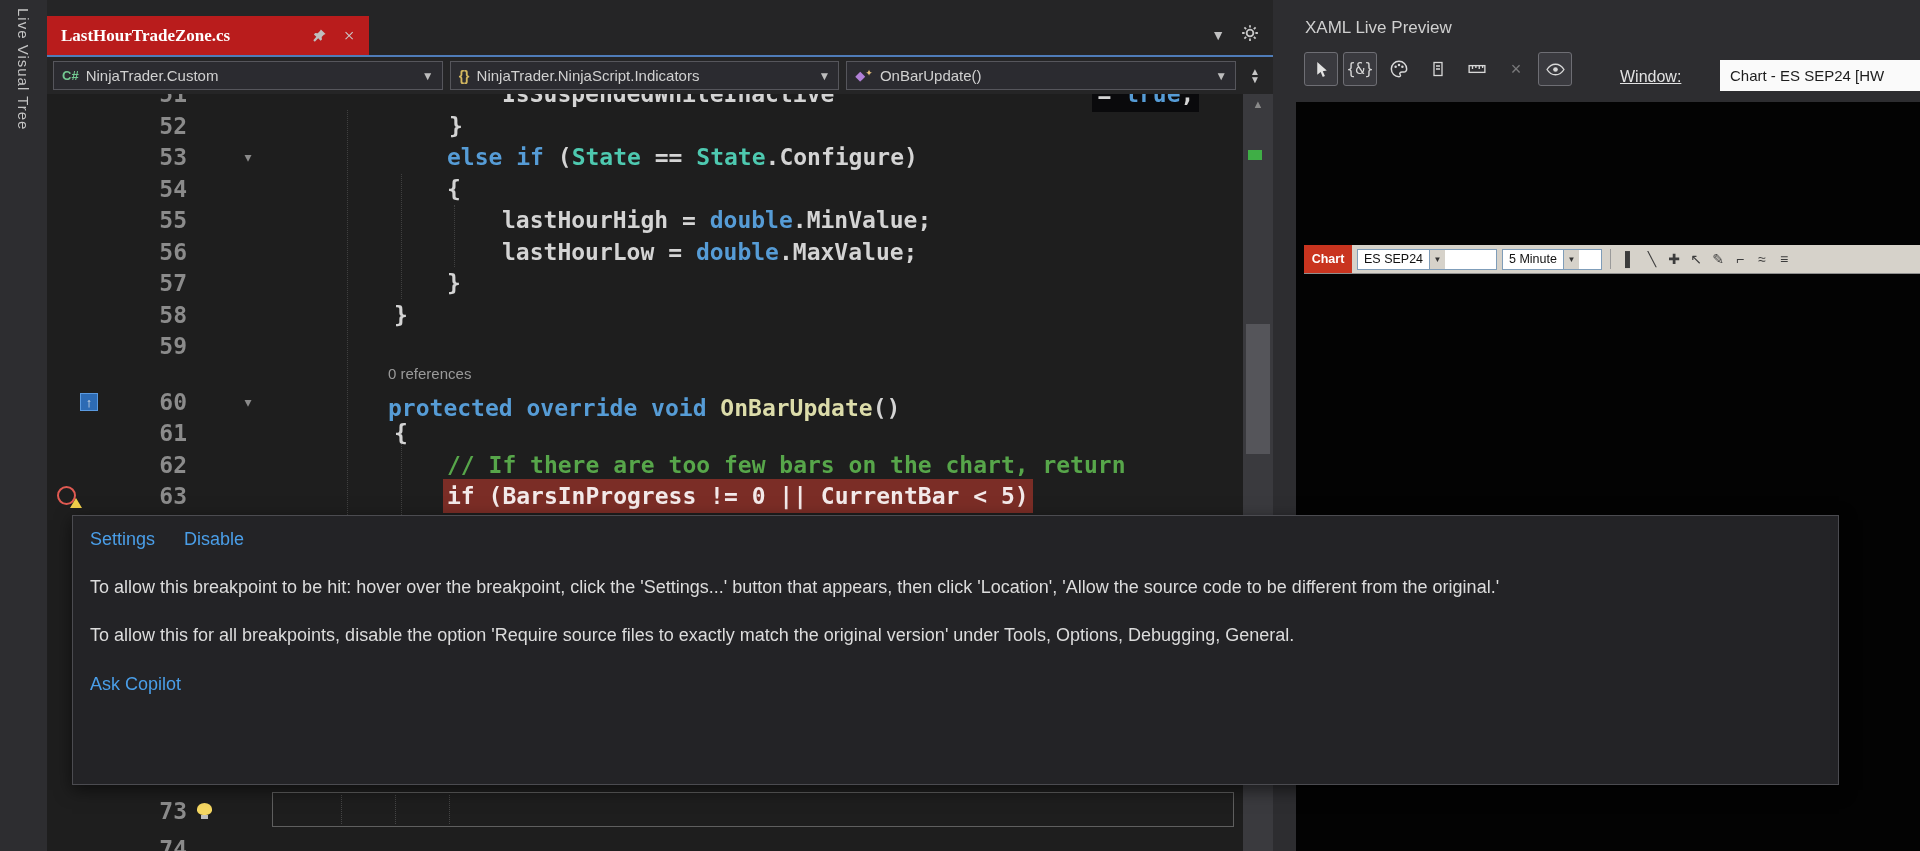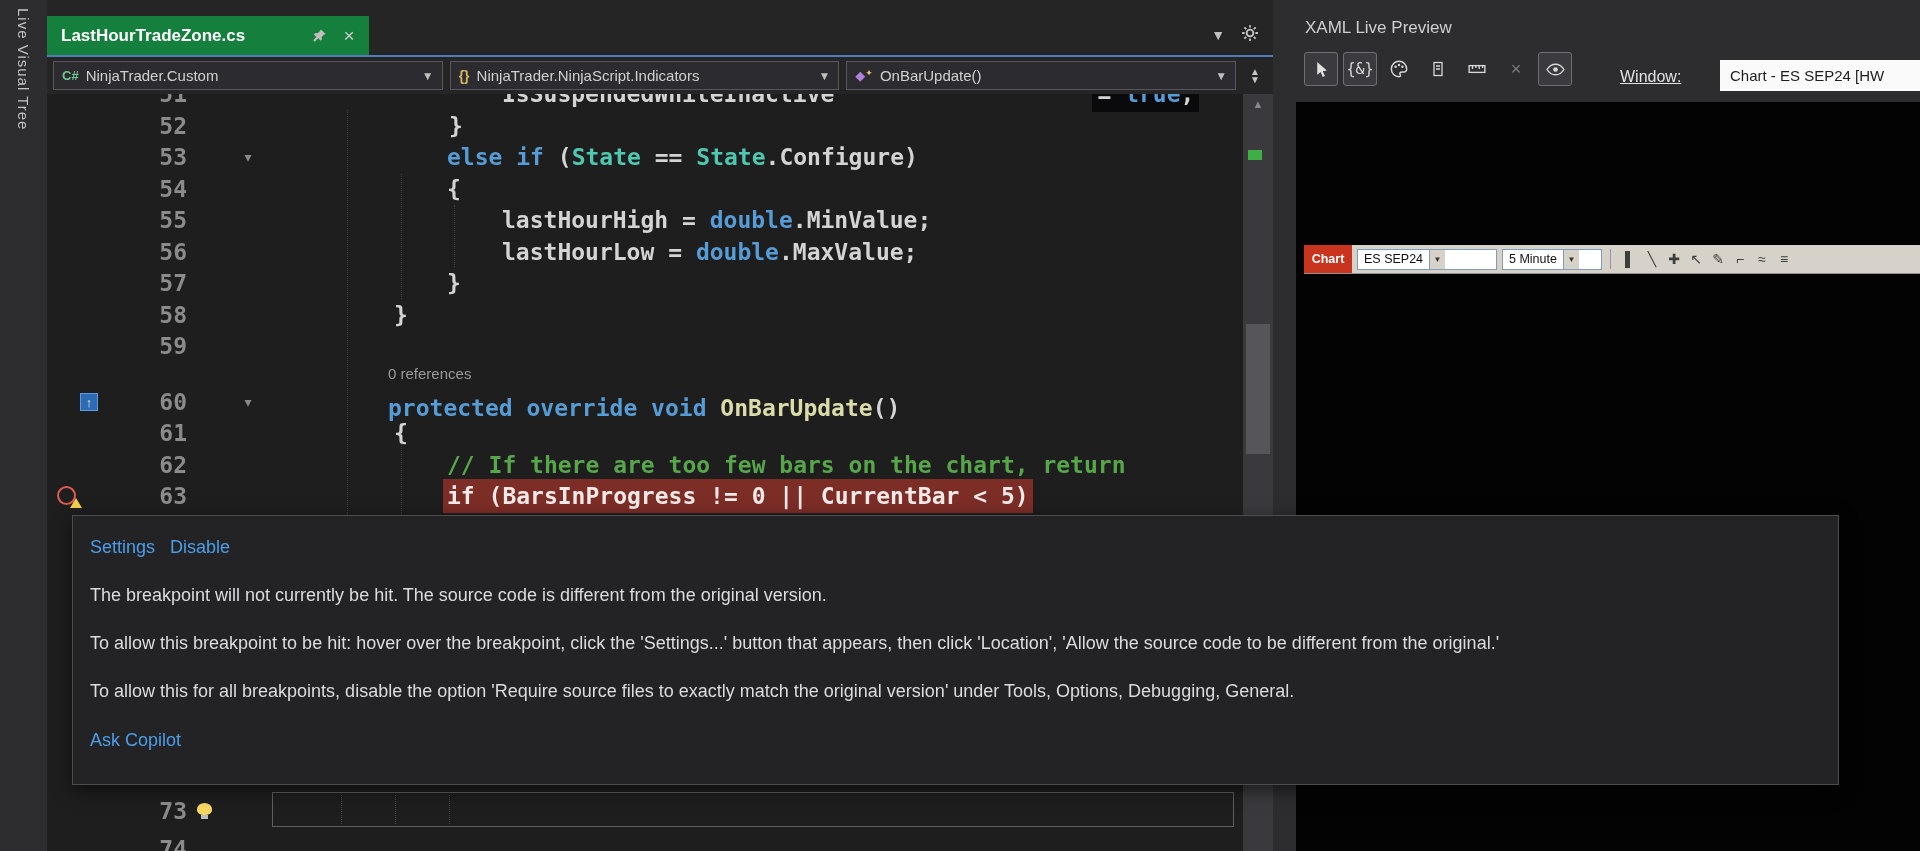--- a/index.html
+++ b/index.html
@@ -14,22 +14,22 @@
   
   #left-rail { position:absolute; left:0; top:0; width:47px; height:851px; background:#2d2d30; }
   #left-rail .vtext {
     position:absolute; top:8px; left:50%; transform:translateX(-50%);
     writing-mode:vertical-rl; font-size:15px; letter-spacing:1px; color:#c4c4c4; white-space:nowrap;
   }
 
   
   #tabstrip { position:absolute; left:47px; top:0; width:1226px; height:55px; background:#252526; }
   #doc-tab {
-    position:absolute; left:0; top:16px; height:39px; width:322px; background:#15803d;
-    display:flex; align-items:center; padding:0 10px 0 14px; gap:10px;
+    position:absolute; left:0; top:16px; height:39px; width:322px; background:#b91c1c;
+    display:flex; align-items:center; padding:0 10px 0 14px; gap:10px;font-family:Liberation Serif, serif;
   }
   #doc-tab .tab-label { font-size:17px; font-weight:bold; color:#ffffff; flex:1; white-space:nowrap; overflow:hidden; }
   #doc-tab .tab-ico { display:flex; align-items:center; justify-content:center; width:20px; height:20px; }
   #doc-tab .close-x { color:#cccccc; font-size:19px; line-height:19px; }
   .well-controls { position:absolute; top:24px; right:14px; display:flex; gap:16px; align-items:center; }
   .well-chevron { color:#c0c0c0; font-size:14px; }
 
   
   #navbar {
     position:absolute; left:47px; top:55px; width:1226px; height:39px;
@@ -88,21 +88,21 @@
   #v-scroll .sb-up { height:20px; text-align:center; color:#8a8a8a; font-size:11px; line-height:20px; }
   #v-scroll .mark-green { position:absolute; left:5px; top:56px; width:14px; height:10px; background:#3fae46; }
   #v-scroll .thumb { position:absolute; left:3px; top:230px; width:24px; height:130px; background:#55555a; }
 
   
   #bp-popup {
     position:absolute; left:72px; top:515px; width:1767px; height:270px;
     background:#232326; border:1px solid #4b4b50; box-shadow:0 5px 16px rgba(0,0,0,.55);
     z-index:60; padding:13px 17px; font-size:18px; color:#dcdcdc;
   }
-  #bp-popup .links { display:flex; gap:15px; margin-bottom:4px;margin-top:8px; }
+  #bp-popup .links { display:flex; gap:29px; margin-bottom:4px; }
   .lnk { color:#4a9ee8; cursor:pointer; }
   #bp-popup p { margin-top:26px; line-height:22px; white-space:nowrap; overflow:hidden; }
   #bp-popup .ask { margin-top:27px; }
   #bp-popup .trouble { margin-top:7px; }
 
   
   #xaml-panel { position:absolute; left:1296px; top:0; width:624px; height:851px; background:#2d2d30; }
   #xaml-title { position:absolute; left:9px; top:18px; font-size:17px; color:#cfcfcf; }
   #xaml-toolbar { position:absolute; left:8px; top:52px; display:flex; gap:5px; align-items:center; }
   .tbtn { width:34px; height:34px; display:flex; align-items:center; justify-content:center; border-radius:3px; color:#d8d8d8; }
@@ -269,21 +269,20 @@
     <div class="mark-green"></div>
     <div class="thumb"></div>
   </div>
 </div>
 
 <div id="bp-popup">
   <div class="links">
     <span class="lnk">Settings</span>
     <span class="lnk">Disable</span>
   </div>
-  <p>The breakpoint will not currently be hit. The source code is different from the original version.</p>
   <p>To allow this breakpoint to be hit: hover over the breakpoint, click the 'Settings...' button that appears, then click 'Location', 'Allow the source code to be different from the original.'</p>
   <p>To allow this for all breakpoints, disable the option 'Require source files to exactly match the original version' under Tools, Options, Debugging, General.</p>
   <p class="ask"><span class="lnk">Ask Copilot</span></p>
 </div>
 
 <div id="xaml-panel">
   <div id="xaml-title">XAML Live Preview</div>
 
   <div id="xaml-toolbar">
     <div class="tbtn boxed">

